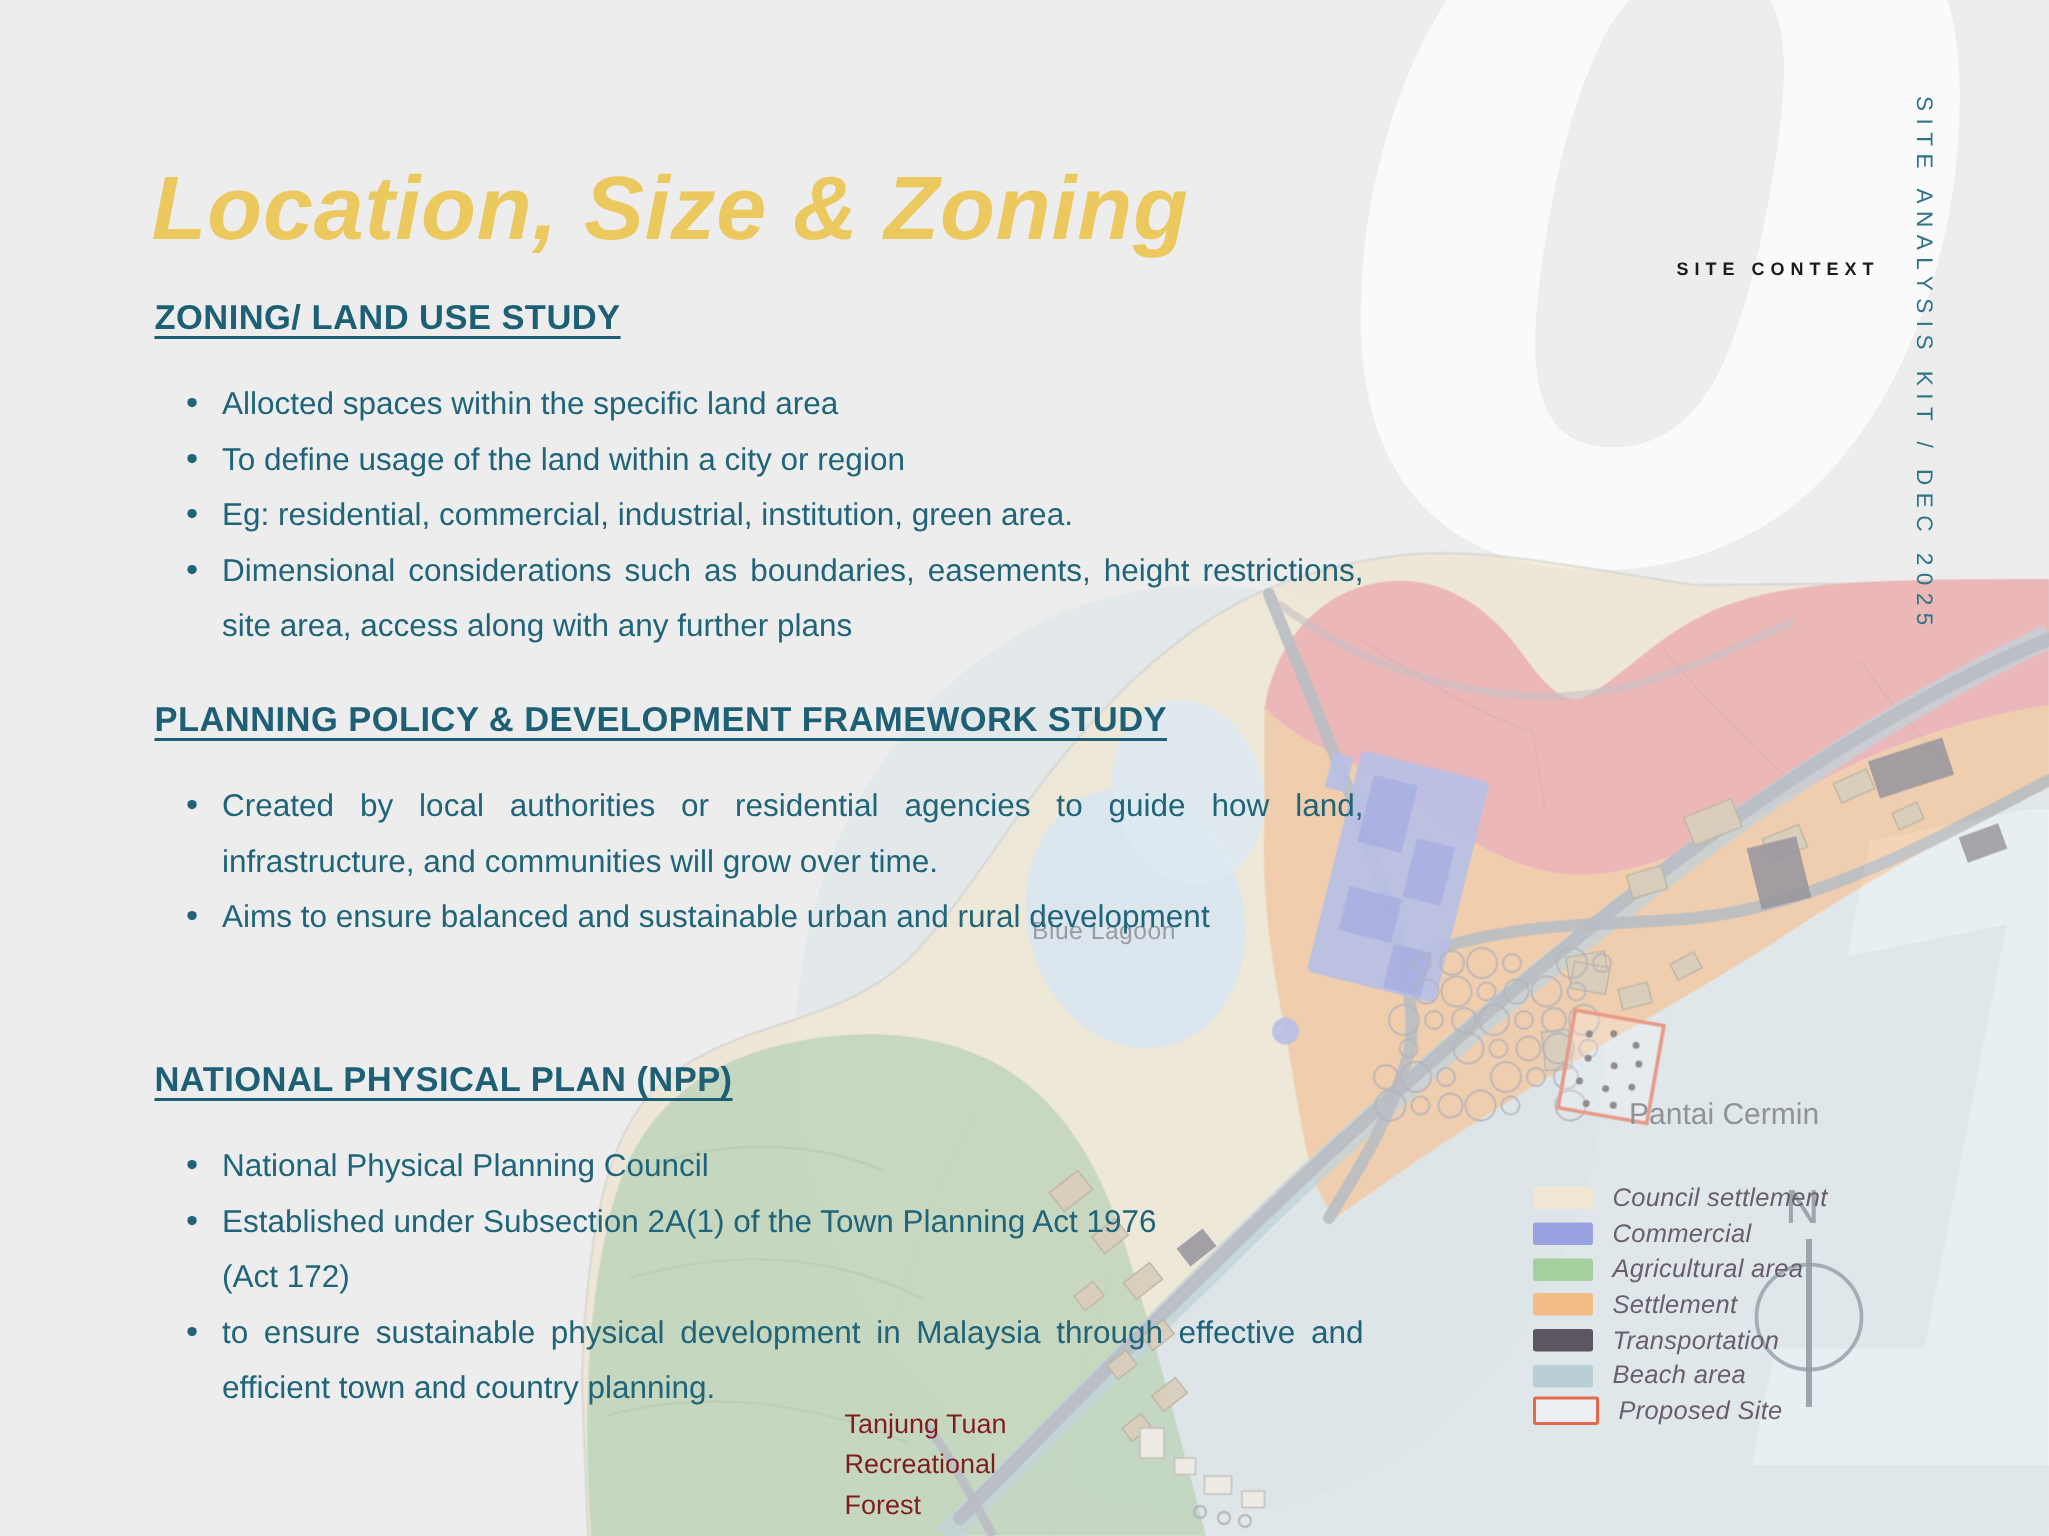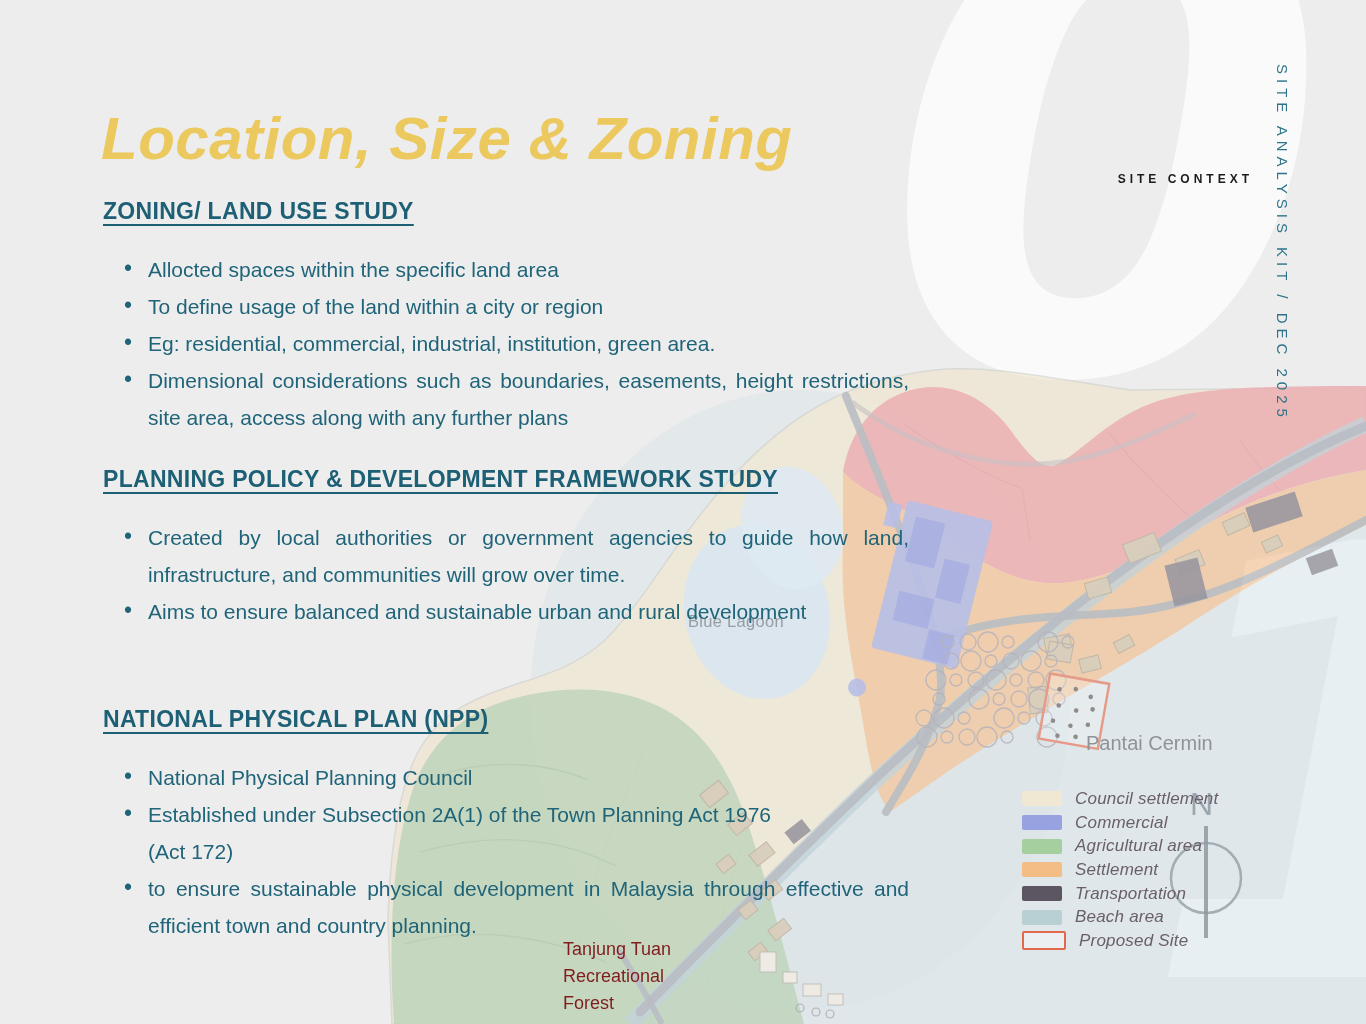--- a/index.html
+++ b/index.html
@@ -239,21 +239,21 @@
           <ul>
             <li>Allocted spaces within the specific land area</li>
             <li>To define usage of the land within a city or region</li>
             <li>Eg: residential, commercial, industrial, institution, green area.</li>
             <li class="justified">Dimensional considerations such as boundaries, easements, height restrictions, site area, access along with any further plans</li>
           </ul>
         </div>
         <div class="section" style="top: 466px;">
           <h2>PLANNING POLICY &amp; DEVELOPMENT FRAMEWORK STUDY</h2>
           <ul>
-            <li class="justified">Created by local authorities or government agencies to guide how land, infrastructure, and communities will grow over time.</li>
+            <li class="justified">Created by local authorities or residential agencies to guide how land, infrastructure, and communities will grow over time.</li>
             <li>Aims to ensure balanced and sustainable urban and rural development</li>
           </ul>
         </div>
         <div class="section" style="top: 706px;">
           <h2>NATIONAL PHYSICAL PLAN (NPP)</h2>
           <ul>
             <li>National Physical Planning Council</li>
             <li>Established under Subsection 2A(1) of the Town Planning Act 1976
 (Act 172)</li>
             <li class="justified">to ensure sustainable physical development in Malaysia through effective and efficient town and country planning.</li>

